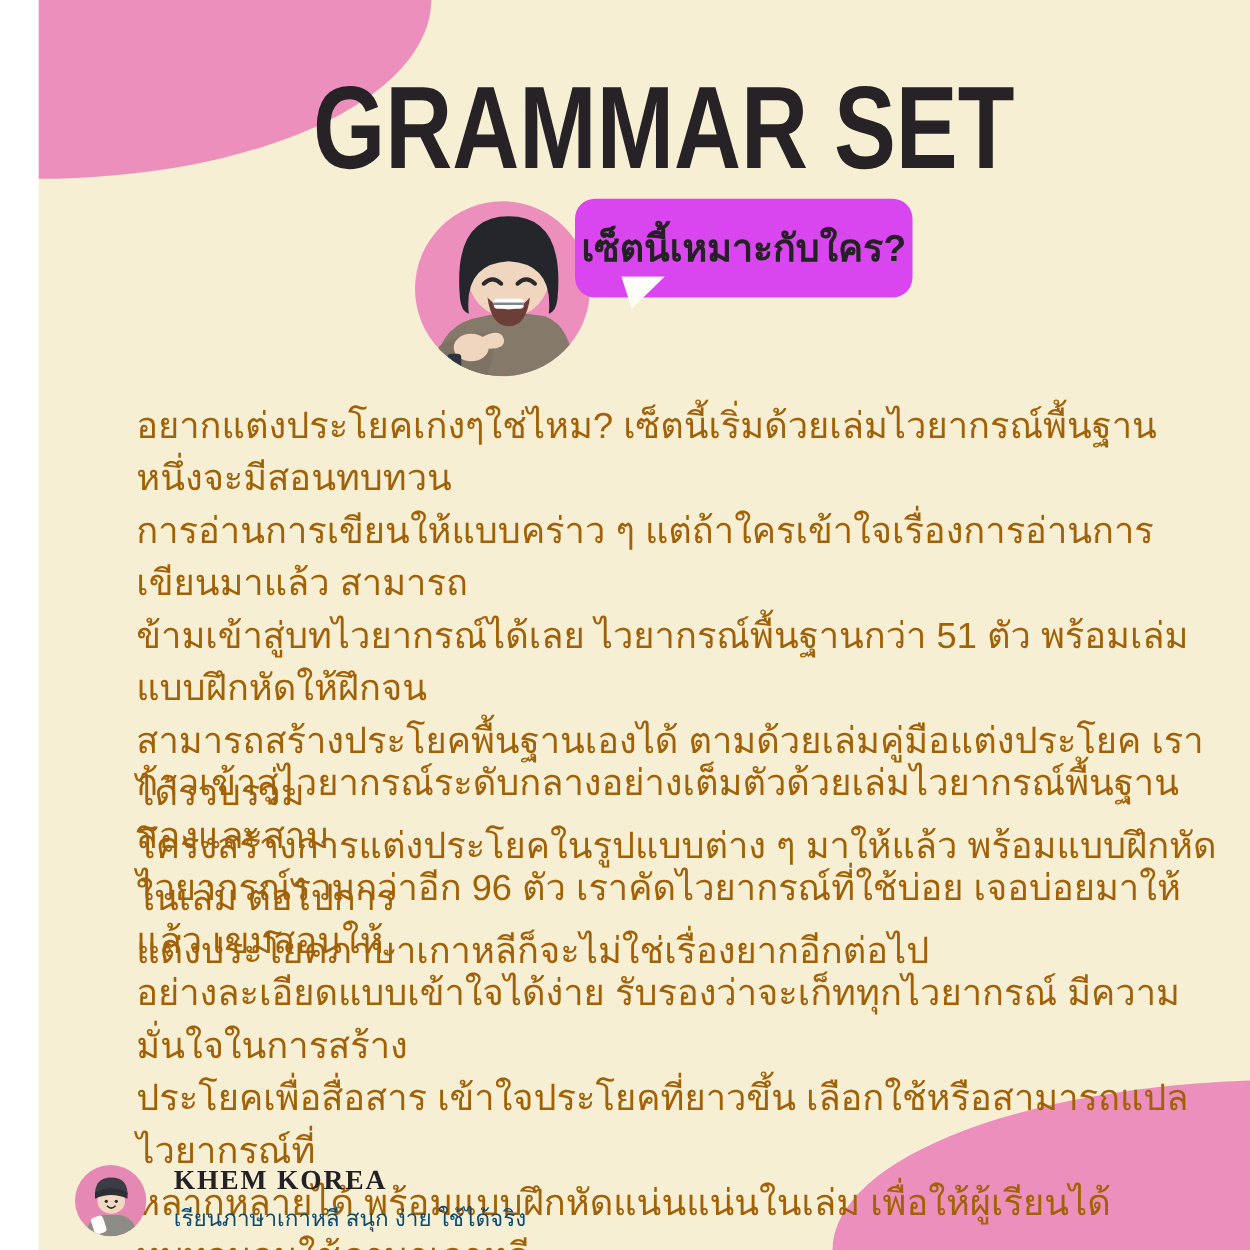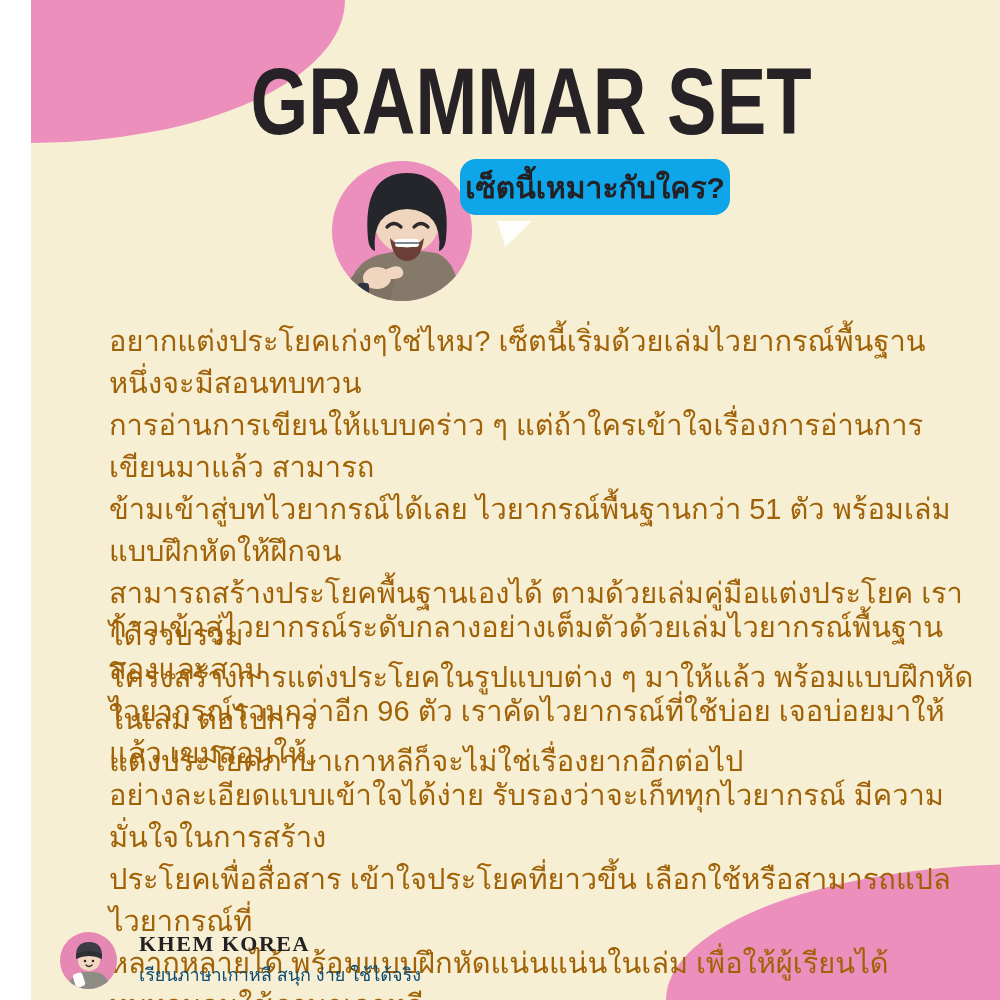--- a/index.html
+++ b/index.html
@@ -34,22 +34,22 @@
     width:140px; height:140px;
     border-radius:50%;
     background:#ec8fbc;
     overflow:hidden;
   }
   .hero-avatar svg { display:block; }
 
   
   .bubble {
     position:absolute; left:429px; top:159px;
-    width:270px; height:56px;
-    background:#0ea5e9;
+    width:270px; height:79px;
+    background:#d946ef;
     border-radius:16px;
     display:flex; align-items:center; justify-content:center;
   }
   .bubble-tail {
     position:absolute; left:34px; top:62px;
     width:38px; height:26px;
     background:#fdfdf9;
     clip-path:polygon(8% 0, 100% 0, 30% 100%);
   }
   .bubble-text {

